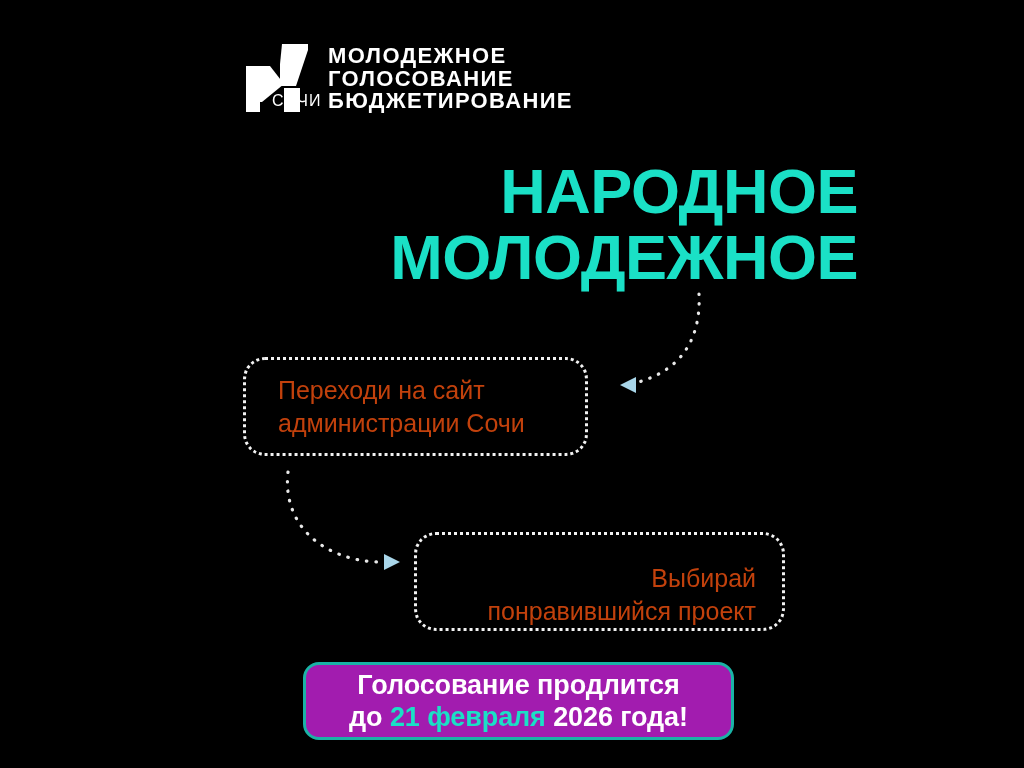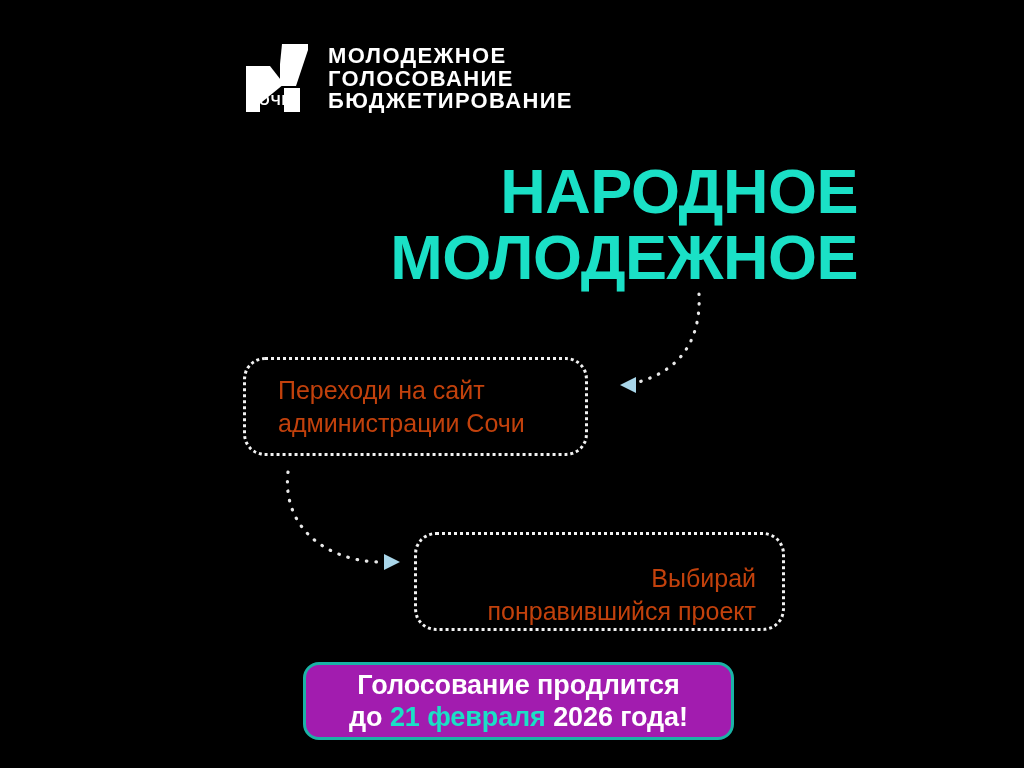--- a/index.html
+++ b/index.html
@@ -163,21 +163,21 @@
       <svg width="66" height="72" viewBox="0 0 66 72" xmlns="http://www.w3.org/2000/svg">
 
         <path d="M2 24 L26 24 L40 42 L18 60 L2 60 Z" fill="#ffffff"></path>
 
         <path d="M38 2 L64 2 L64 8 L52 44 L36 44 L36 22 Z" fill="#ffffff"></path>
 
         <path d="M40 46 L56 46 L56 70 L40 70 Z" fill="#ffffff"></path>
 
         <path d="M2 56 L16 56 L16 70 L2 70 Z" fill="#ffffff"></path>
       </svg>
-      <span style="position:absolute;left:4px;top:50px;color:#ffffff;font-size:14px;font-weight:700;letter-spacing:1px;font-family:'Liberation Sans',sans-serif;">СОЧИ</span>
+      <span style="position:absolute;left:28px;top:50px;color:#ffffff;font-size:16px;font-weight:400;letter-spacing:1px;font-family:'Liberation Sans',sans-serif;">СОЧИ</span>
     </div>
 
     <div id="logo-wordmark">
       <div class="logo-line">МОЛОДЕЖНОЕ</div>
       <div class="logo-line">ГОЛОСОВАНИЕ</div>
       <div class="logo-line">БЮДЖЕТИРОВАНИЕ</div>
     </div>
   </div>
 
   <div id="headline">

